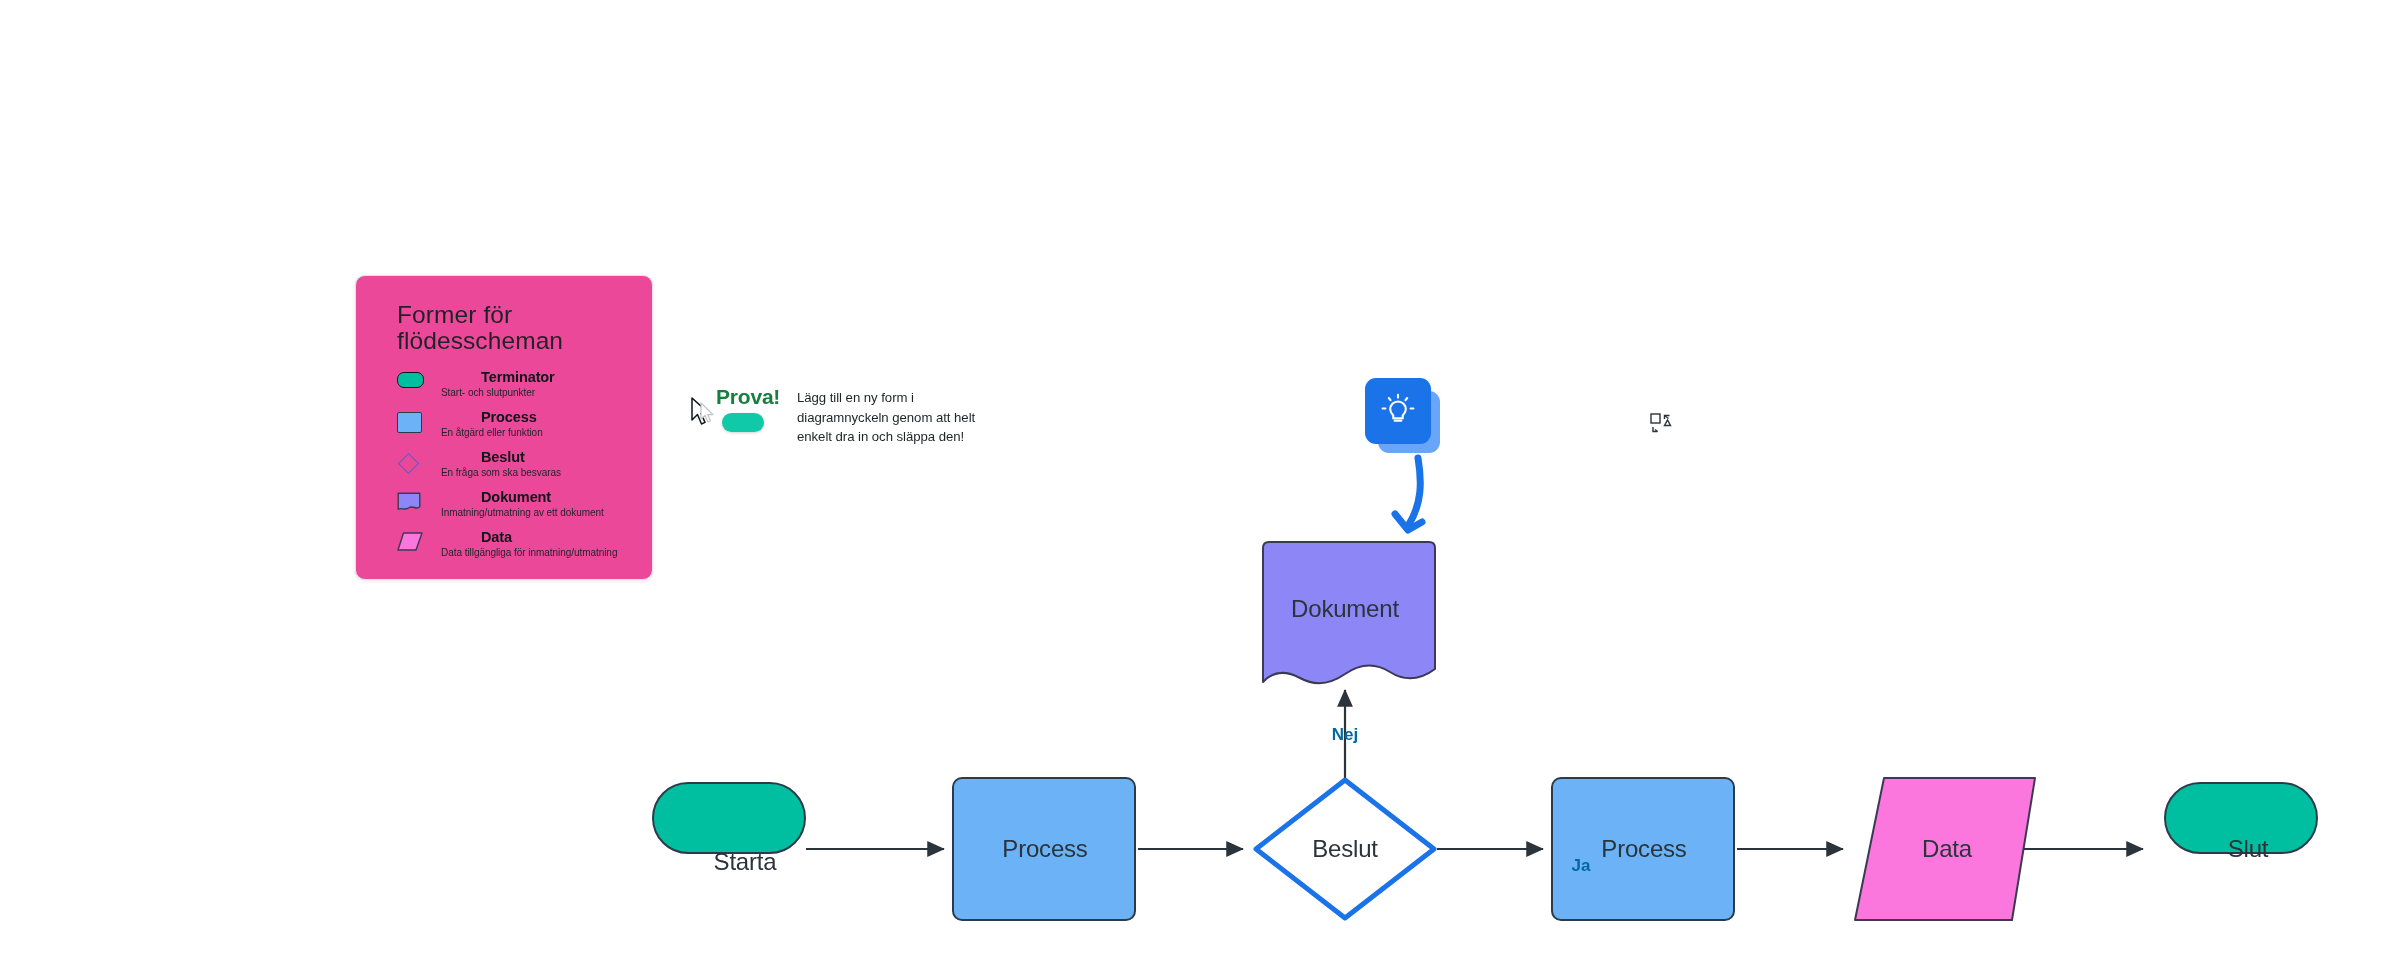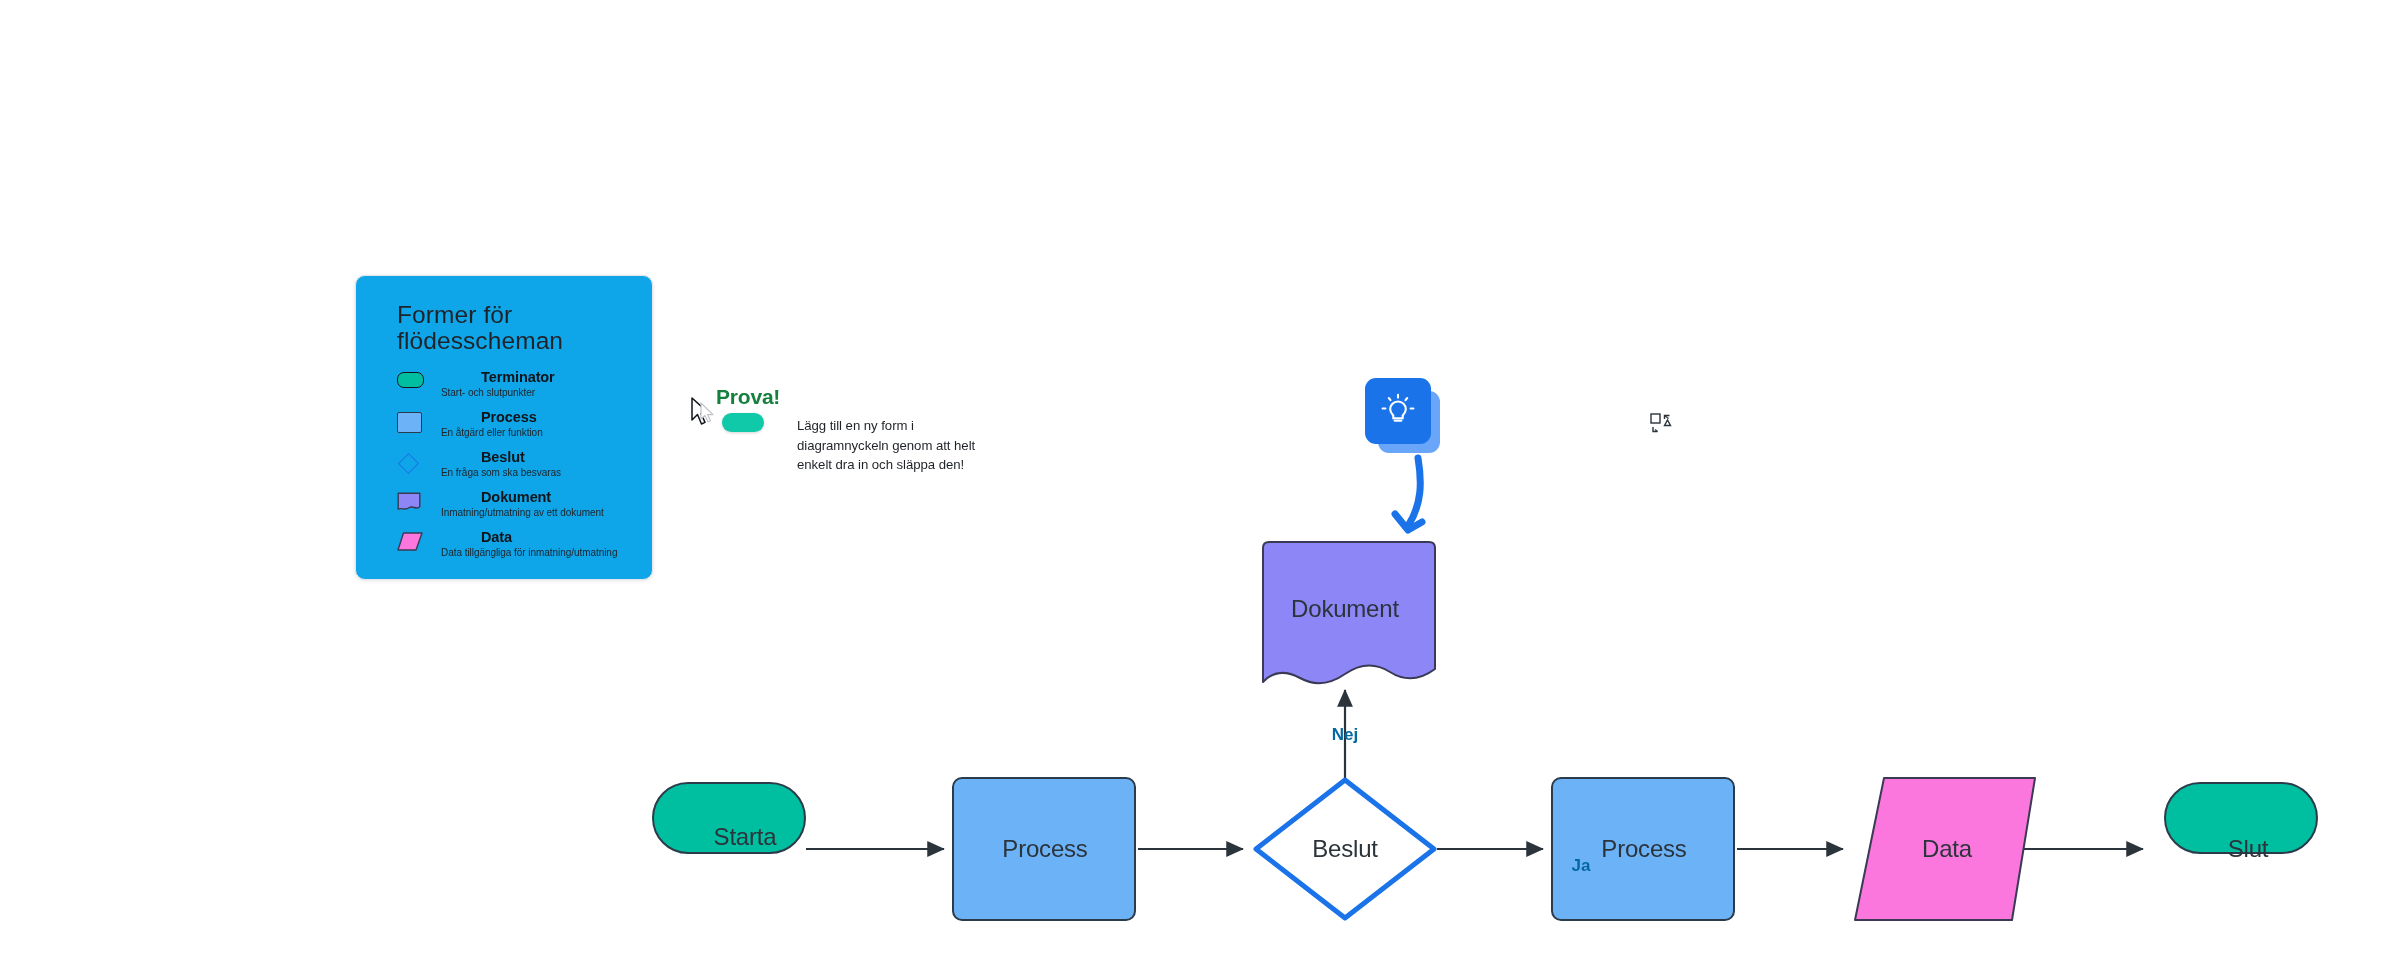--- a/index.html
+++ b/index.html
@@ -16,21 +16,21 @@
     -webkit-font-smoothing: antialiased;
   }
 
   
   #legend-panel {
     position: absolute;
     left: 355px;
     top: 275px;
     width: 298px;
     height: 305px;
-    background: #0ea5e9;
+    background: #ec4899;
     border: 1px solid #e3e5e8;
     border-radius: 10px;
     box-shadow: 0 1px 4px rgba(0,0,0,0.10), 0 0 1px rgba(0,0,0,0.04);
     box-sizing: border-box;
     padding: 26px 0 0 41px;
   }
   #legend-title {
     font-size: 24.5px;
     line-height: 26px;
     color: #1f2328;
@@ -131,21 +131,20 @@
   }
   #prova-text {
     position: absolute;
     left: 107px;
     top: 3px;
     width: 200px;
     font-size: 13.2px;
     line-height: 19.5px;
     color: #1f2328;
     letter-spacing: -0.05px;
-    margin-top: 28px;
   }
 
   
   #tip-callout {
     position: absolute;
     left: 1365px;
     top: 378px;
     width: 380px;
     height: 200px;
   }
@@ -380,21 +379,21 @@
 
   <g>
     <path d="M1884,778 L2035,778 L2012,920 L1855,920 Z" fill="#fb77dd" stroke="#3a3a55" stroke-width="2" stroke-linejoin="round"></path>
   </g>
 
   <g>
     <rect x="2165" y="783" width="152" height="70" rx="35" ry="35" fill="#00bfa0" stroke="#2b3b4a" stroke-width="2"></rect>
   </g>
 </svg>
 
-<div class="node-label" style="left:745px; top:837px;text-align:right;">Starta</div>
+<div class="node-label" style="left:745px; top:862px;text-align:right;">Starta</div>
 <div class="node-label" style="left:1045px; top:849px;">Process</div>
 <div class="node-label" style="left:1345px; top:849px;">Beslut</div>
 <div class="node-label" style="left:1345px; top:609px;">Dokument</div>
 <div class="node-label" style="left:1644px; top:849px;">Process</div>
 <div class="node-label" style="left:1947px; top:849px;">Data</div>
 <div class="node-label" style="left:2248px; top:849px;">Slut</div>
 
 <div class="edge-label" style="left:1581px; top:846px;margin-top:20px;">Ja</div>
 <div class="edge-label" style="left:1345px; top:735px;">Nej</div>
 

